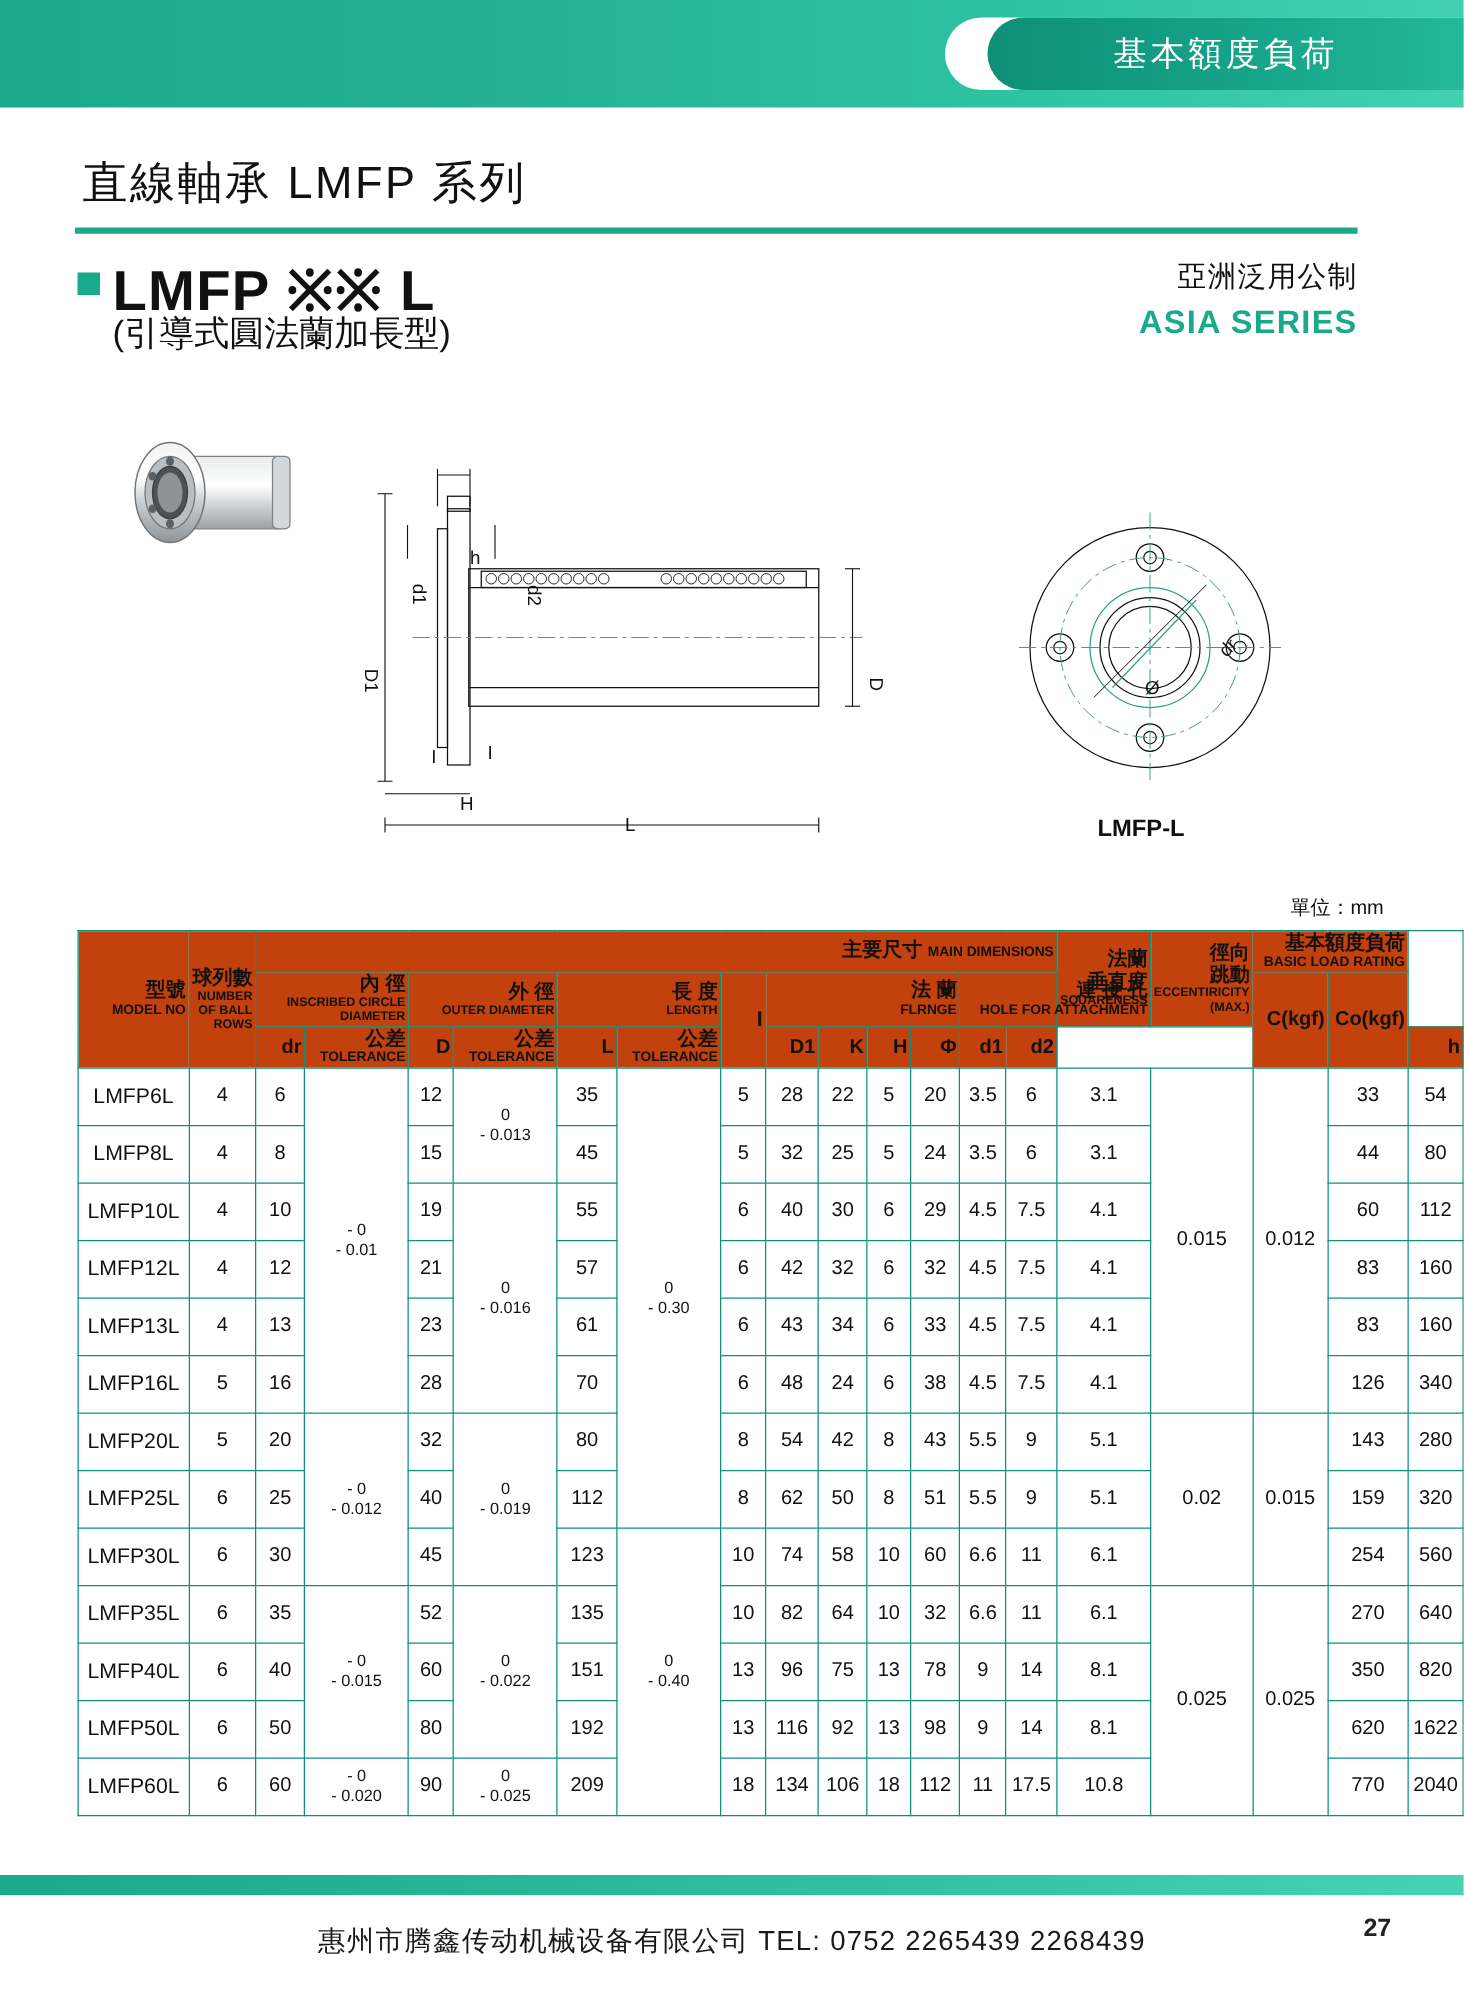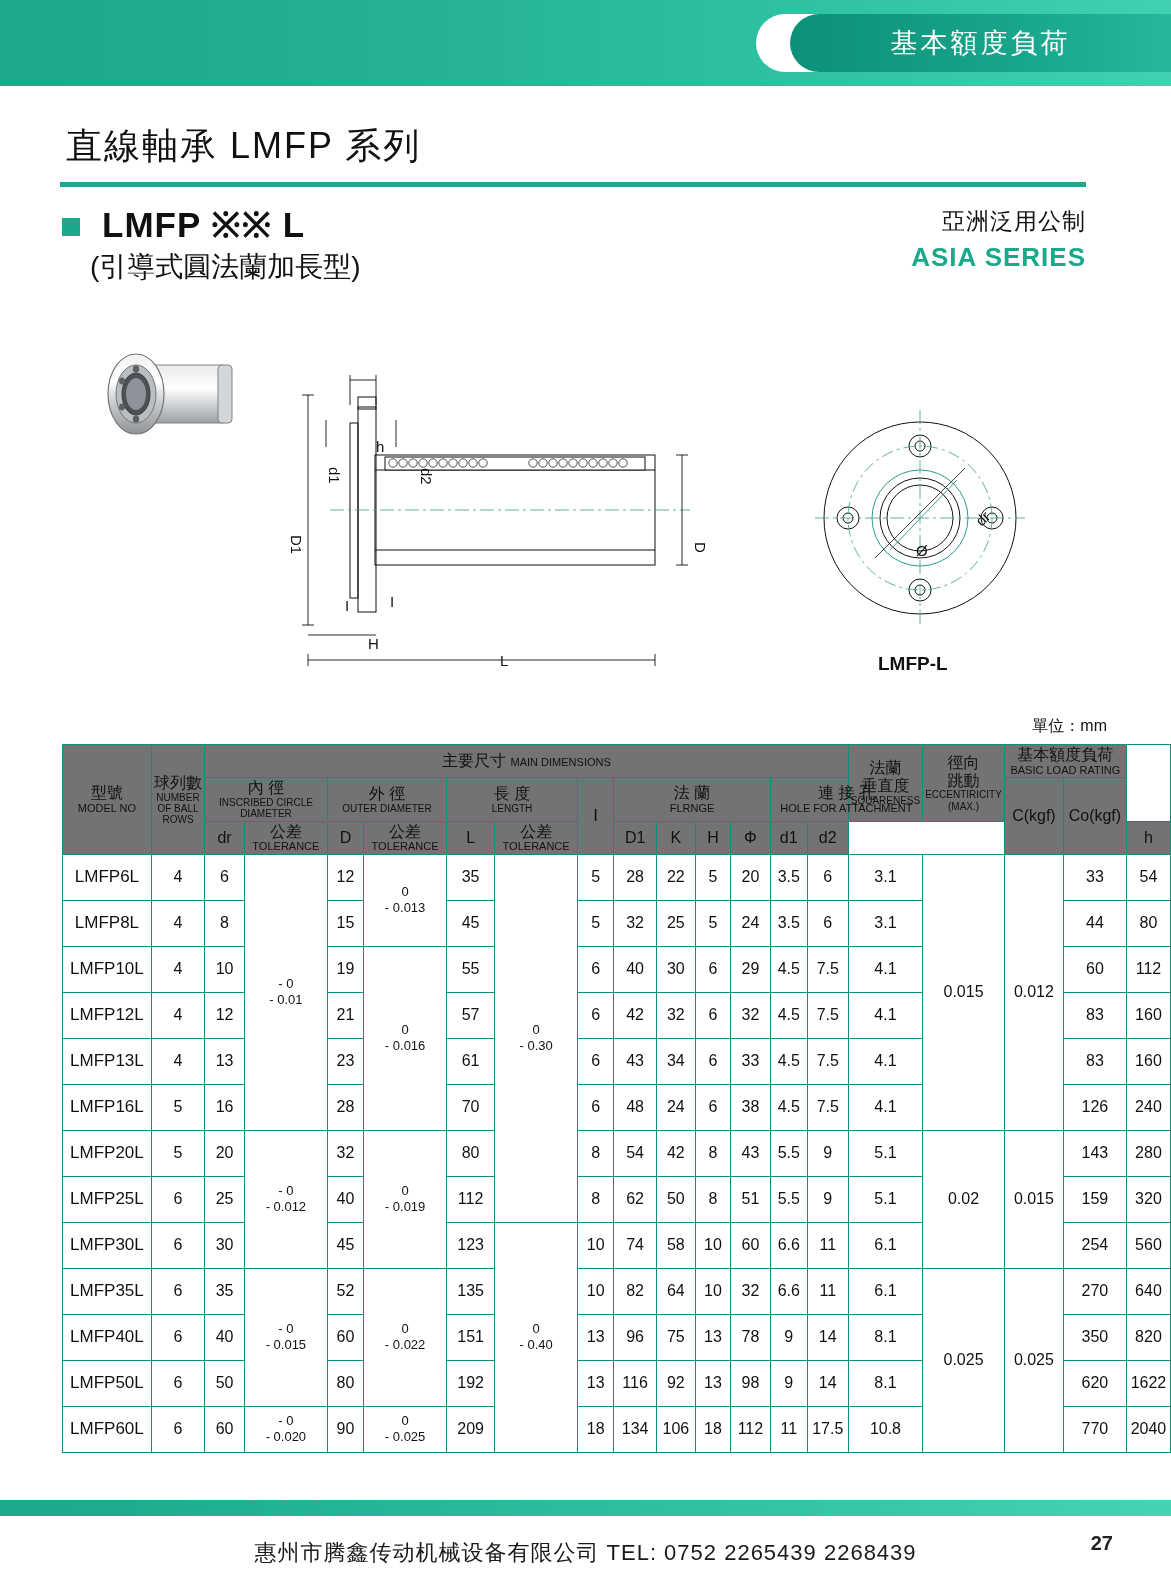--- a/index.html
+++ b/index.html
@@ -57,21 +57,21 @@
     position:absolute;top:182px;left:60px;width:1026px;height:5px;
     background:#1aa98a;
   }
   .sub-title-row{
     position:absolute;top:200px;left:62px;width:1030px;height:90px;
   }
   .sq{
     position:absolute;top:18px;left:0;width:18px;height:18px;background:#1aa98a;
   }
   .sub-title{
-    position:absolute;top:0;left:40px;font-size:35px;font-weight:bold;letter-spacing:1px;
+    position:absolute;top:0;left:28px;font-size:45px;font-weight:bold;letter-spacing:1px;
   }
   .sub-title-zh{
     position:absolute;top:48px;left:28px;font-size:28px;color:#111;
   }
   .asia-cn{
     position:absolute;top:6px;right:6px;font-size:23px;color:#111;letter-spacing:1px;
   }
   .asia-en{
     position:absolute;top:42px;right:6px;font-size:26px;font-weight:bold;color:#1aa98a;letter-spacing:1px;
   }
@@ -92,21 +92,21 @@
   }
 
   
   table{
     position:absolute;top:744px;left:62px;
     border-collapse:collapse;
     font-size:16px;
   }
   table, th, td{border:1px solid #0f8f79;}
   th,td{text-align:center;vertical-align:middle;}
-  thead th{background:#737373;font-weight:normal;line-height:1.12;padding:1px 2px;}
+  thead th{background:#c2410c;font-weight:bold;line-height:1.12;padding:1px 2px;text-align:right;}
   tbody td{height:45px;padding:0 3px;}
   .model{font-size:17px;}
   .hz{font-size:16px;}
   .he{font-size:11px;letter-spacing:0;}
   .he2{font-size:10px;letter-spacing:0;}
   .tol{font-size:13px;line-height:1.25;}
 </style>
 </head>
 <body>
 
@@ -450,21 +450,21 @@
         <td>70</td>
         <td>6</td>
         <td>48</td>
         <td>24</td>
         <td>6</td>
         <td>38</td>
         <td>4.5</td>
         <td>7.5</td>
         <td>4.1</td>
         <td>126</td>
-        <td>240</td>
+        <td>340</td>
       </tr>
       <tr>
         <td class="model">LMFP20L</td>
         <td>5</td>
         <td>20</td>
         <td class="tol" rowspan="3">
           <div>- 0</div>
           <div>- 0.012</div>
         </td>
         <td>32</td>

